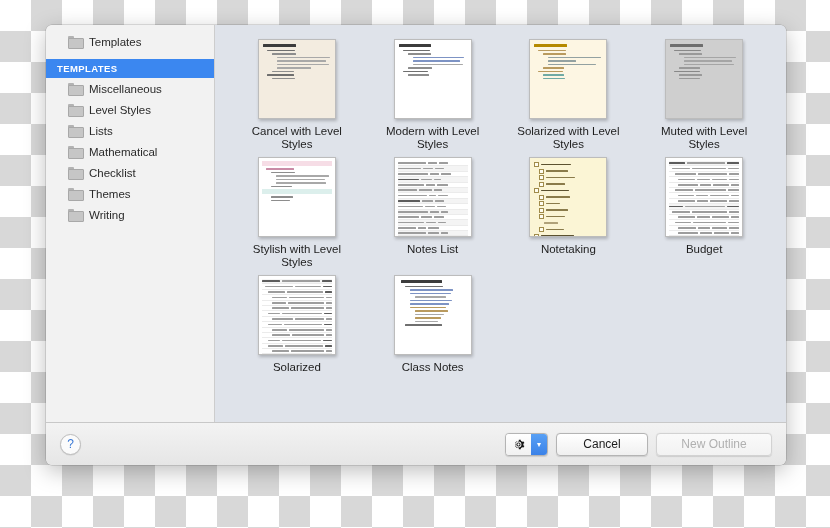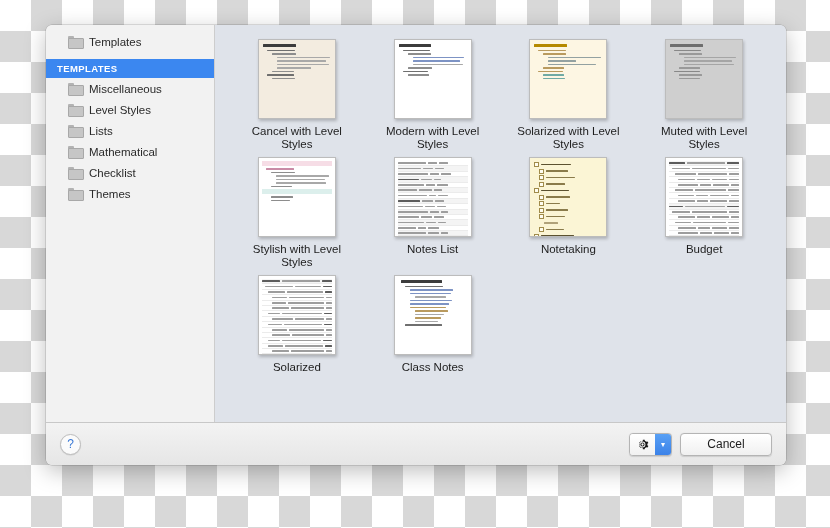--- a/index.html
+++ b/index.html
@@ -317,20 +317,24 @@
         <span class="folder-icon"></span>
         <span>Mathematical</span>
       </div>
       <div class="sb-item">
         <span class="folder-icon"></span>
         <span>Checklist</span>
       </div>
       <div class="sb-item">
         <span class="folder-icon"></span>
         <span>Themes</span>
+      </div>
+      <div class="sb-item">
+        <span class="folder-icon"></span>
+        <span>Writing</span>
       </div>
     </div>
 
     <div class="content">
       <div class="grid">
 
 
 
         <div class="cell">
           <div class="thumb" style="background:#f3ece0">
@@ -750,16 +754,17 @@
       <div class="gear-btn">
         <div class="gear-main">
           <svg width="13" height="13" viewBox="0 0 24 24" aria-hidden="true">
             <path fill="#161616" d="M12 8.2a3.8 3.8 0 1 0 0 7.6 3.8 3.8 0 0 0 0-7.6zm0 5.9a2.1 2.1 0 1 1 0-4.2 2.1 2.1 0 0 1 0 4.2z"></path>
             <path fill="#161616" d="M21 12c0-.5-.05-1-.14-1.47l2.02-1.3-1.7-2.95-2.26.86a8.9 8.9 0 0 0-2.54-1.47L16.1 3.3h-3.4l-.28 2.37a8.9 8.9 0 0 0-2.54 1.47l-2.26-.86-1.7 2.95 2.02 1.3a9.2 9.2 0 0 0 0 2.94l-2.02 1.3 1.7 2.95 2.26-.86a8.9 8.9 0 0 0 2.54 1.47l.28 2.37h3.4l.28-2.37a8.9 8.9 0 0 0 2.54-1.47l2.26.86 1.7-2.95-2.02-1.3c.09-.47.14-.97.14-1.47zm-9 5.4A5.4 5.4 0 1 1 12 6.6a5.4 5.4 0 0 1 0 10.8z"></path>
           </svg>
         </div>
         <div class="gear-arrow">▾</div>
       </div>
       <div class="btn">Cancel</div>
+      <div class="btn disabled" style="min-width:88px">New Outline</div>
     </div>
   </div>
 
 </div>
 
 </body></html>

